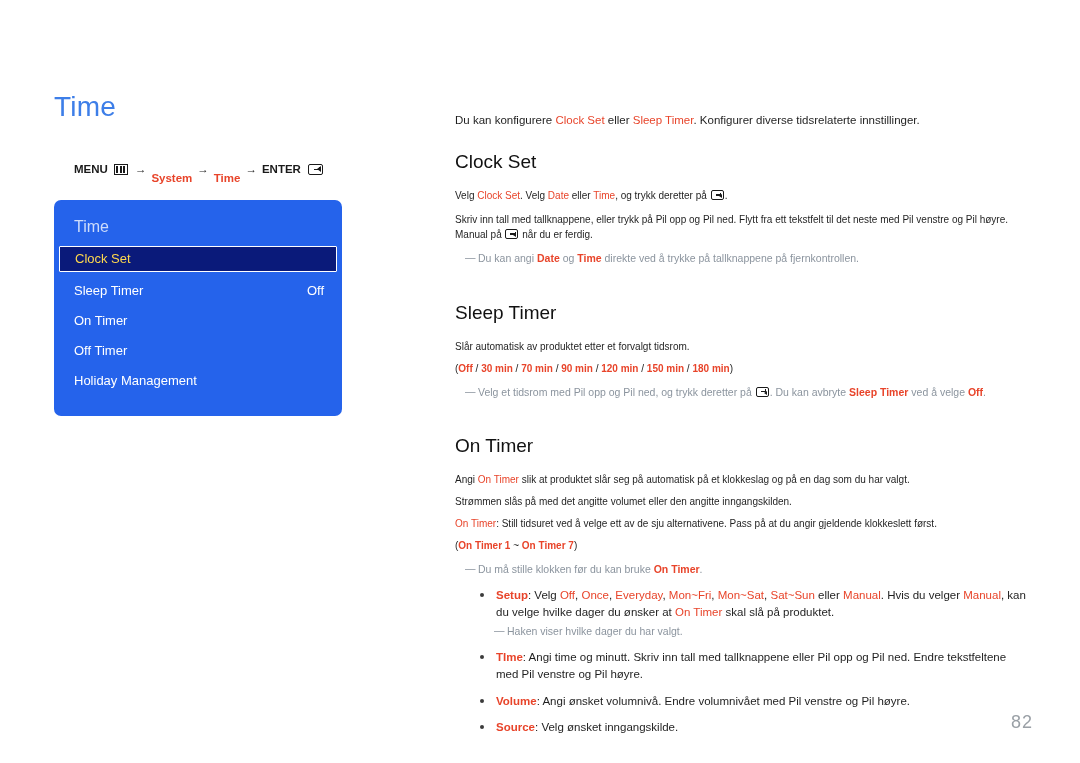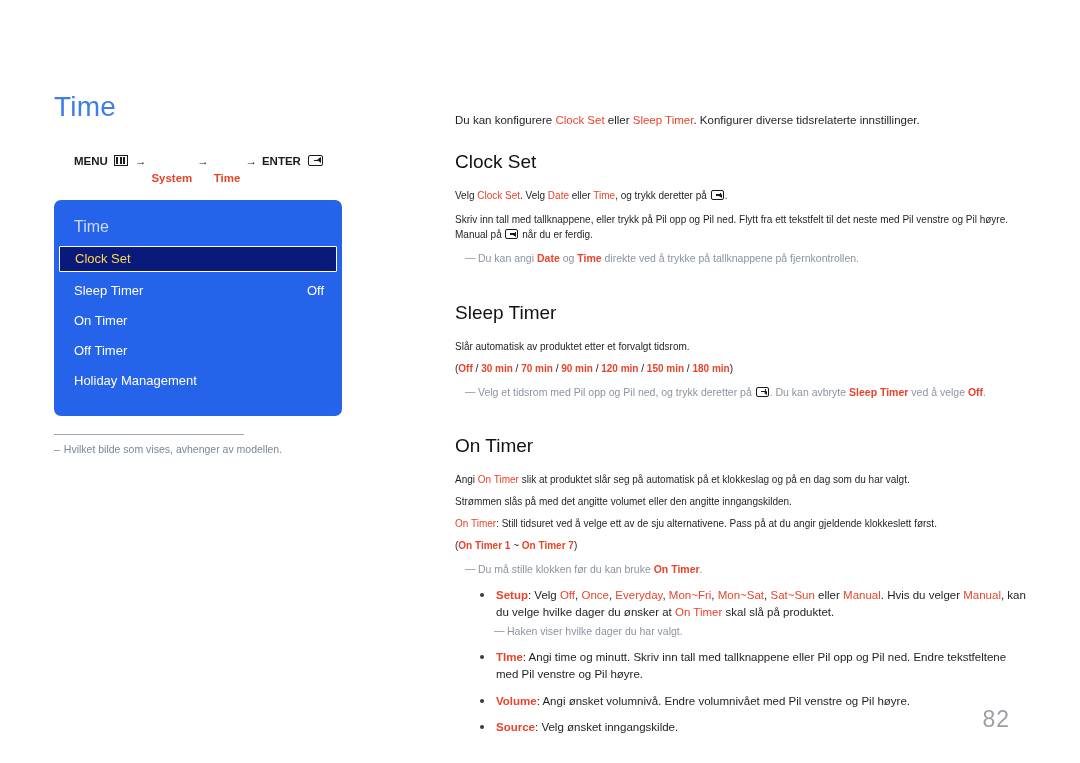--- a/index.html
+++ b/index.html
@@ -34,21 +34,21 @@
     font-weight: 400;
     letter-spacing: .2px;
     margin: 0 0 32px 0;
     line-height: 1.1;
   }
   .breadcrumb {
     font-size: 11.5px;
     color: #1a1a1a;
     font-weight: 700;
     display: flex;
-    align-items: flex-start;
+    align-items: center;
     gap: 4px;
     white-space: nowrap;
     margin-bottom: 16px;
     padding-left: 20px;
   }
   .breadcrumb .bc-red { color: #e8442a; font-weight: 700; margin-top: 17px; }
   .breadcrumb .arrow { font-weight: 400; color: #1a1a1a; padding: 0 1px; }
 
   
   .icon-menu {
@@ -287,23 +287,23 @@
     position: absolute;
     right: 1.6px;
     top: 1.6px;
     width: 4.4px;
     height: 2.4px;
     border-right: 1.3px solid #1a1a1a;
   }
 
   .page-number {
     position: absolute;
-    right: 70px;
+    right: 47px;
     bottom: 30px;
-    font-size: 23px;
+    font-size: 18px;
     color: #9aa0a6;
     font-weight: 400;
     letter-spacing: 1px;
   }
 </style>
 </head>
 <body>
 
 <div class="page">
 
@@ -346,26 +346,20 @@
           <span class="osd-label">Off Timer</span>
           <span class="osd-value"></span>
         </div>
         <div class="osd-row">
           <span class="osd-label">Holiday Management</span>
           <span class="osd-value"></span>
         </div>
       </div>
     </div>
 
-    <div class="note-block">
-      <div class="note-rule"></div>
-      <div class="note-line">
-        <span class="dash">–</span><span>Hvilket bilde som vises, avhenger av modellen.</span>
-      </div>
-    </div>
 
   </div>
 
   <div class="right-col">
 
     <p class="intro">
       <span>Du kan konfigurere </span><span class="red">Clock Set</span><span> eller </span><span class="red">Sleep Timer</span><span>. Konfigurer diverse tidsrelaterte innstillinger.</span>
     </p>
 
     <h2 class="sect">Clock Set</h2>

